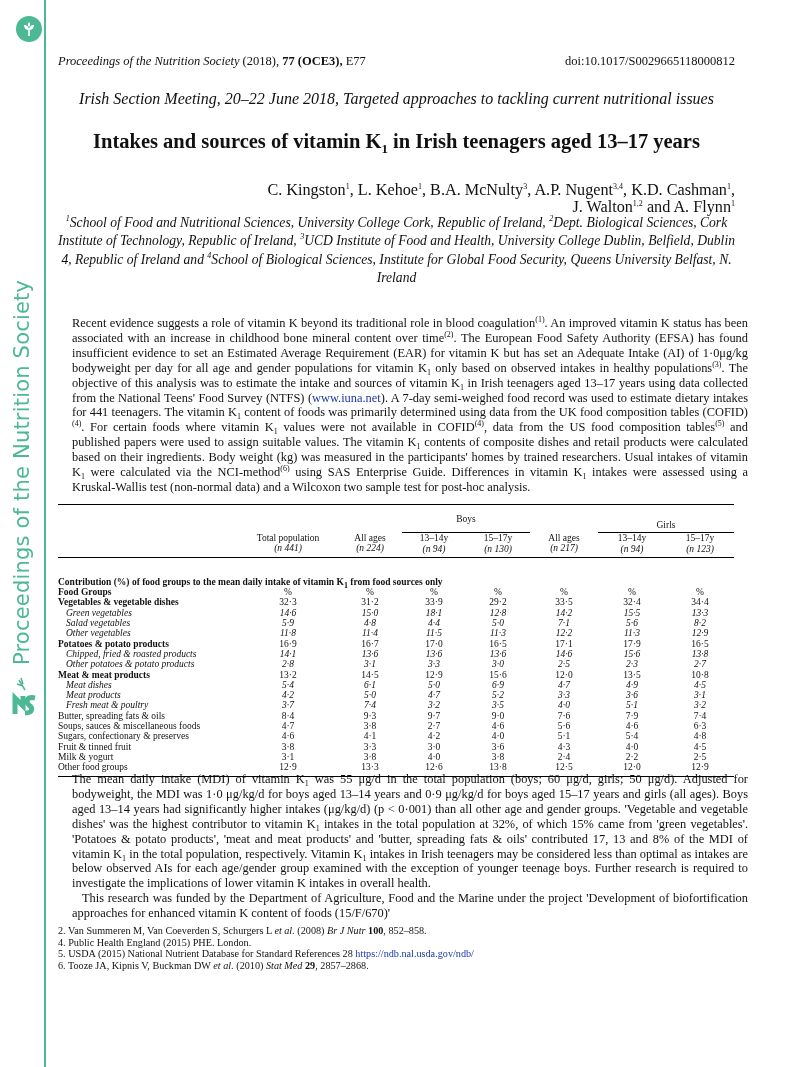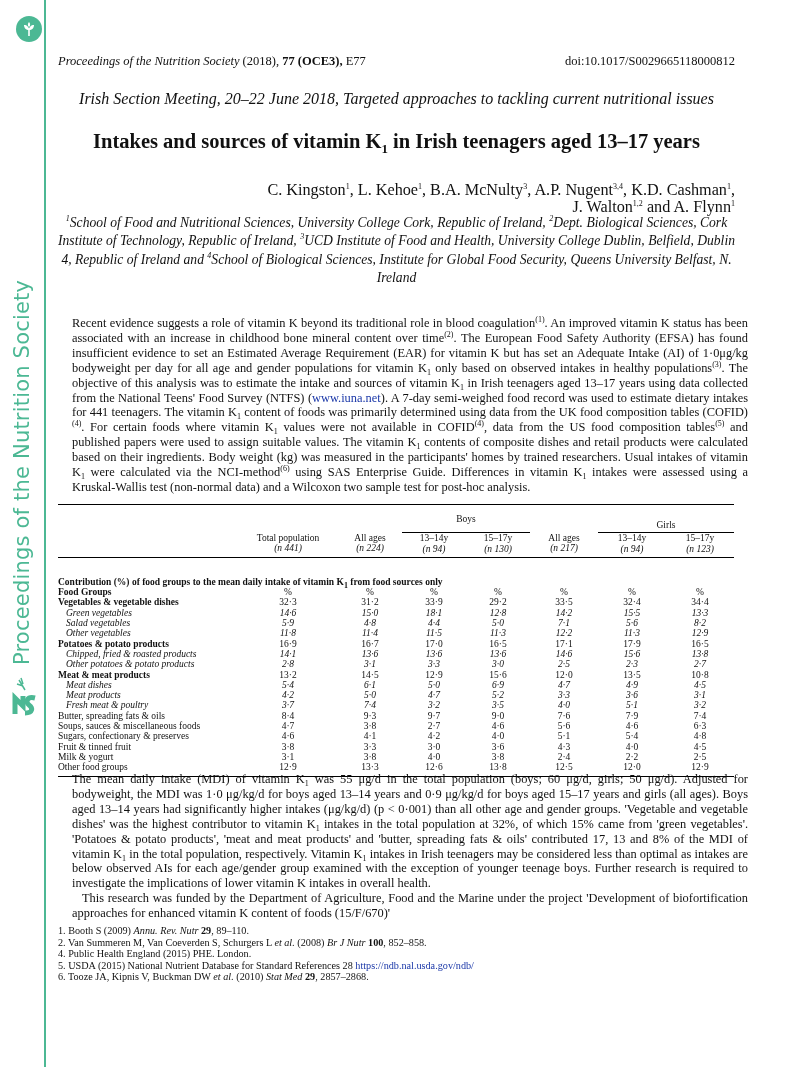--- a/index.html
+++ b/index.html
@@ -329,18 +329,17 @@
       </tr>
     </tbody>
 </table>
 
 <div class="body-text p2">
   <span>The mean daily intake (MDI) of vitamin K</span><sub>1</sub><span> was 55 μg/d in the total population (boys; 60 μg/d, girls; 50 μg/d). Adjusted for bodyweight, the MDI was 1·0 μg/kg/d for boys aged 13–14 years and 0·9 μg/kg/d for boys aged 15–17 years and girls (all ages). Boys aged 13–14 years had significantly higher intakes (μg/kg/d) (p &lt; 0·001) than all other age and gender groups. 'Vegetable and vegetable dishes' was the highest contributor to vitamin K</span><sub>1</sub><span> intakes in the total population at 32%, of which 15% came from 'green vegetables'. 'Potatoes &amp; potato products', 'meat and meat products' and 'butter, spreading fats &amp; oils' contributed 17, 13 and 8% of the MDI of vitamin K</span><sub>1</sub><span> in the total population, respectively. Vitamin K</span><sub>1</sub><span> intakes in Irish teenagers may be considered less than optimal as intakes are below observed AIs for each age/gender group examined with the exception of younger teenage boys. Further research is required to investigate the implications of lower vitamin K intakes in overall health.</span>
   <div style="text-indent:10px">This research was funded by the Department of Agriculture, Food and the Marine under the project 'Development of biofortification approaches for enhanced vitamin K content of foods (15/F/670)'</div>
 </div>
 
 <ol class="refs" id="refs">
-    <li><span>1. </span><span>Booth S (2009) </span><i>Annu. Rev. Nutr</i> <b>29</b><span>, 89–110.</span></li>
     <li><span>2. </span><span>Van Summeren M, Van Coeverden S, Schurgers L </span><i>et al.</i><span> (2008) </span><i>Br J Nutr</i> <b>100</b><span>, 852–858.</span></li>
     <li><span>4. </span><span>Public Health England (2015) PHE. London.</span></li>
     <li><span>5. </span><span>USDA (2015) National Nutrient Database for Standard References 28 </span><span class="link">https://ndb.nal.usda.gov/ndb/</span></li>
     <li><span>6. </span><span>Tooze JA, Kipnis V, Buckman DW </span><i>et al.</i><span> (2010) </span><i>Stat Med</i> <b>29</b><span>, 2857–2868.</span></li>
   </ol>
 
 </body></html>

